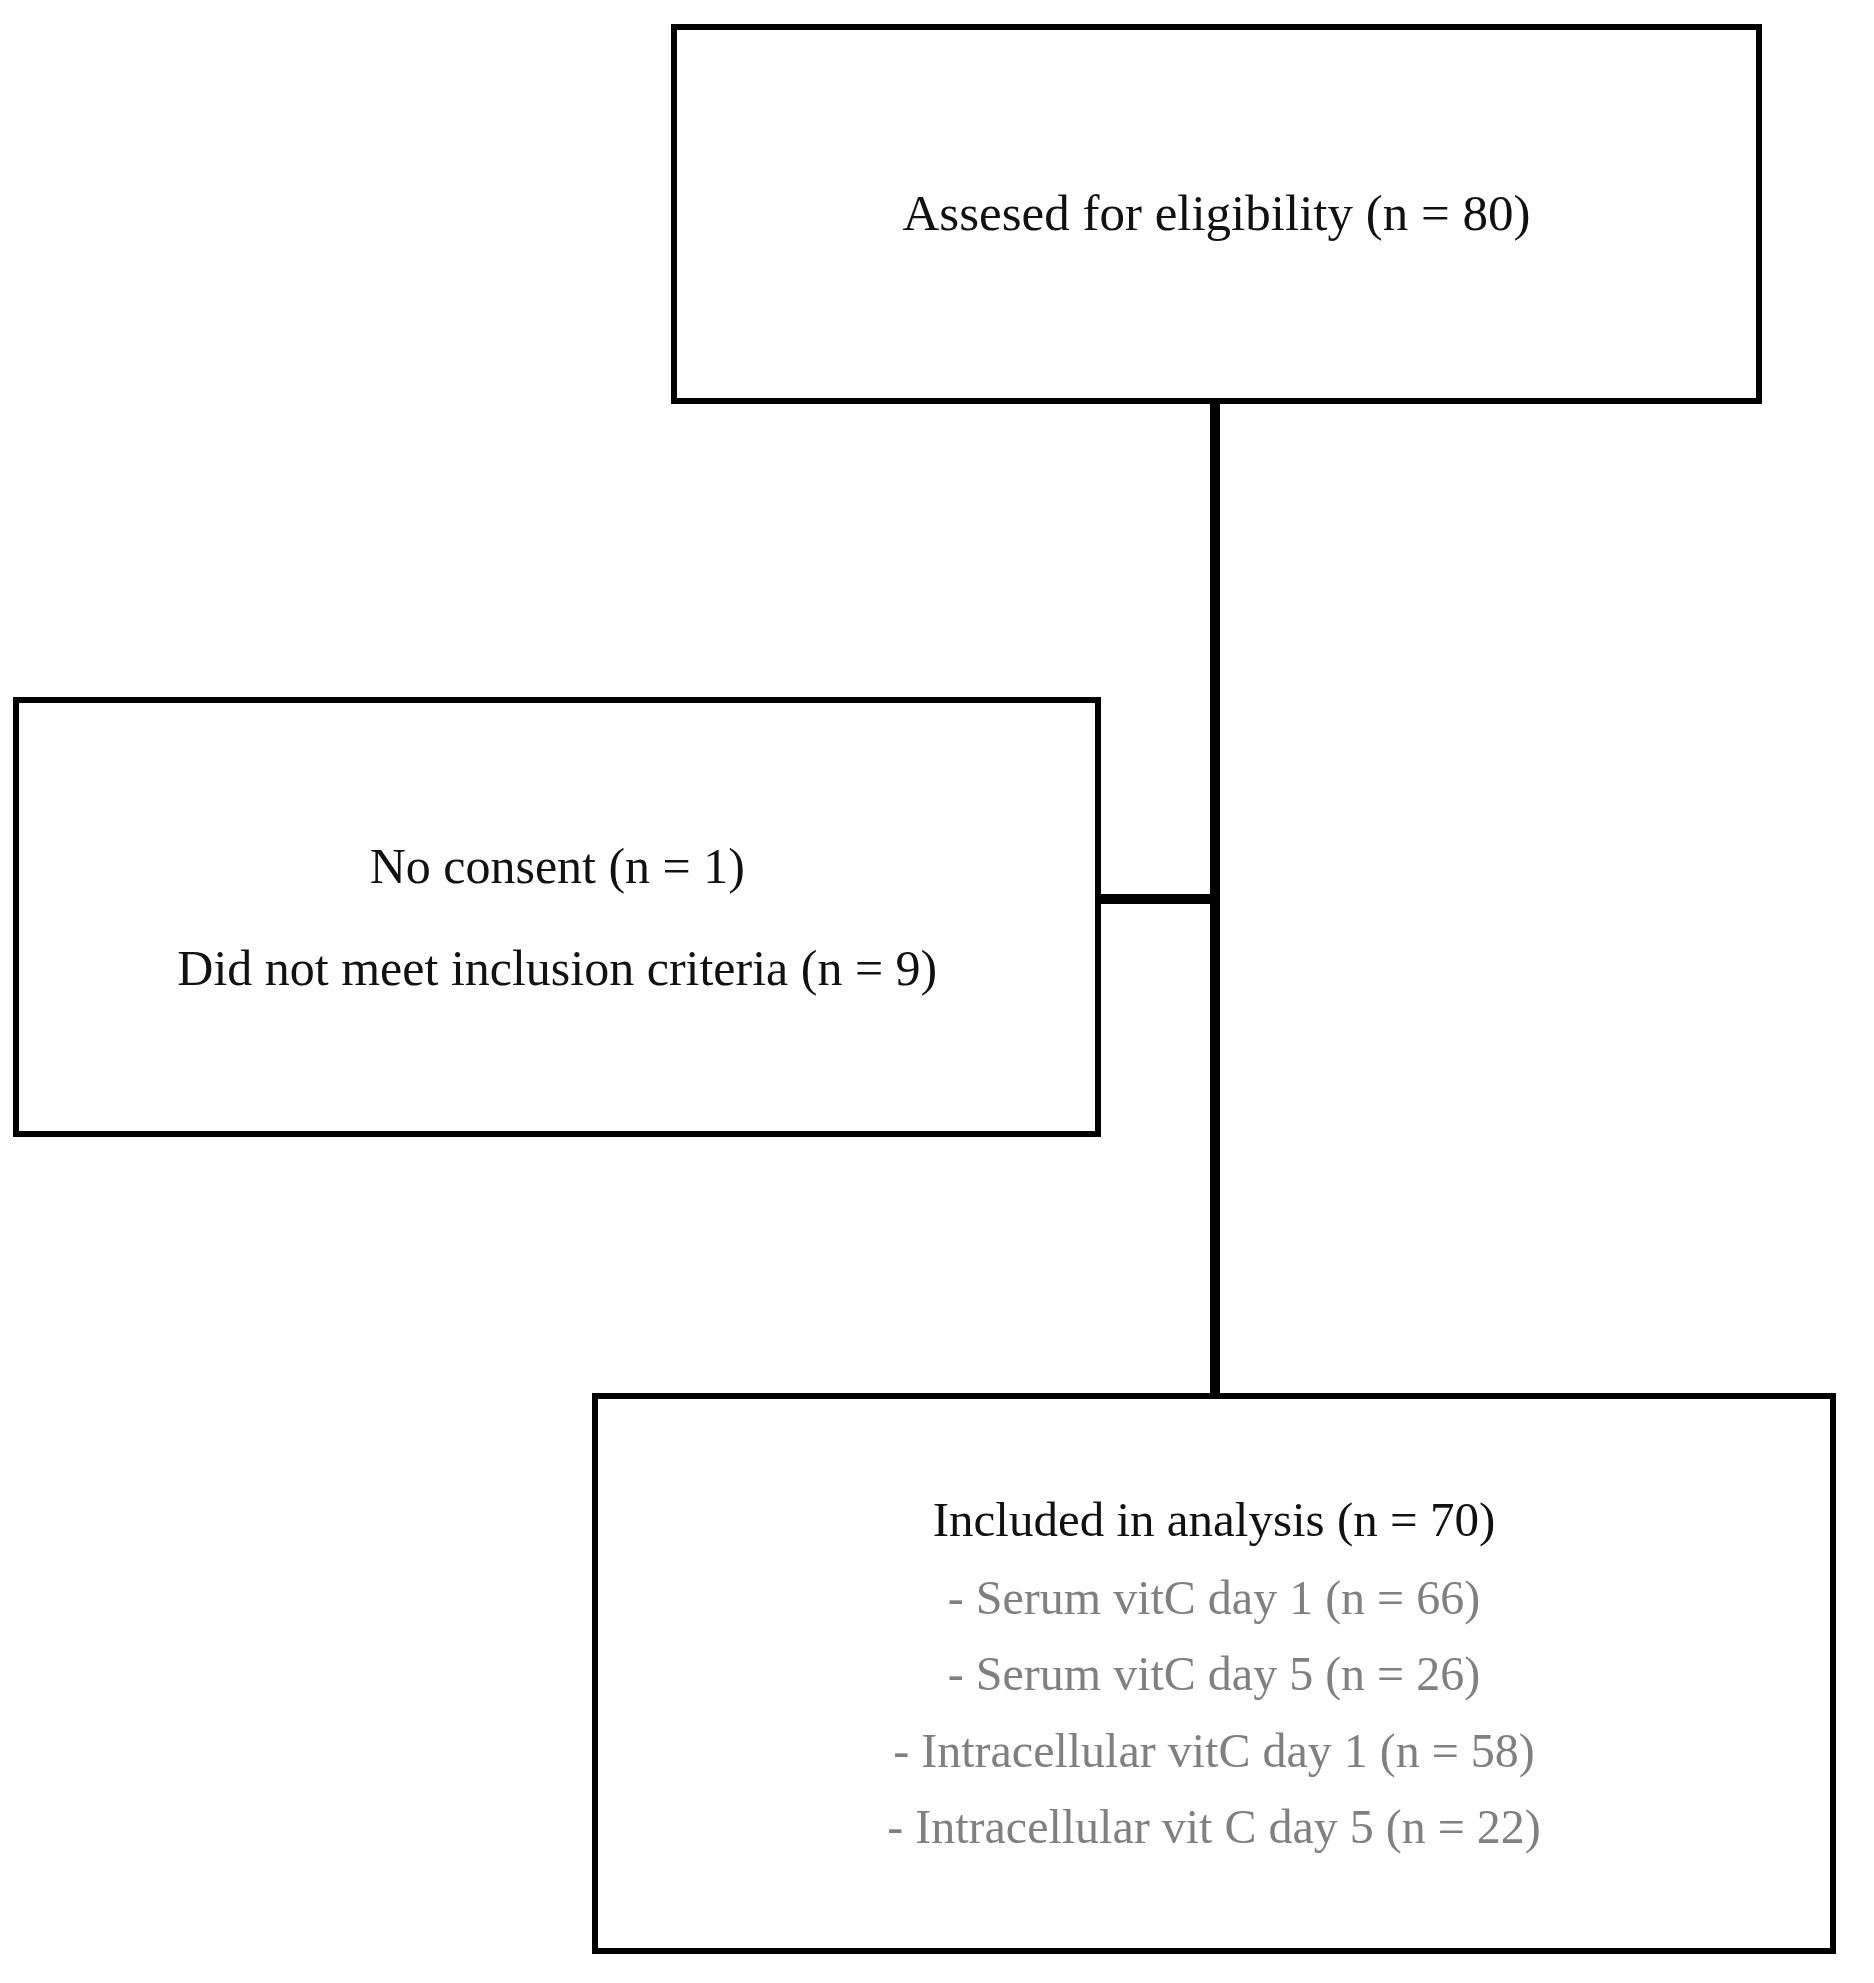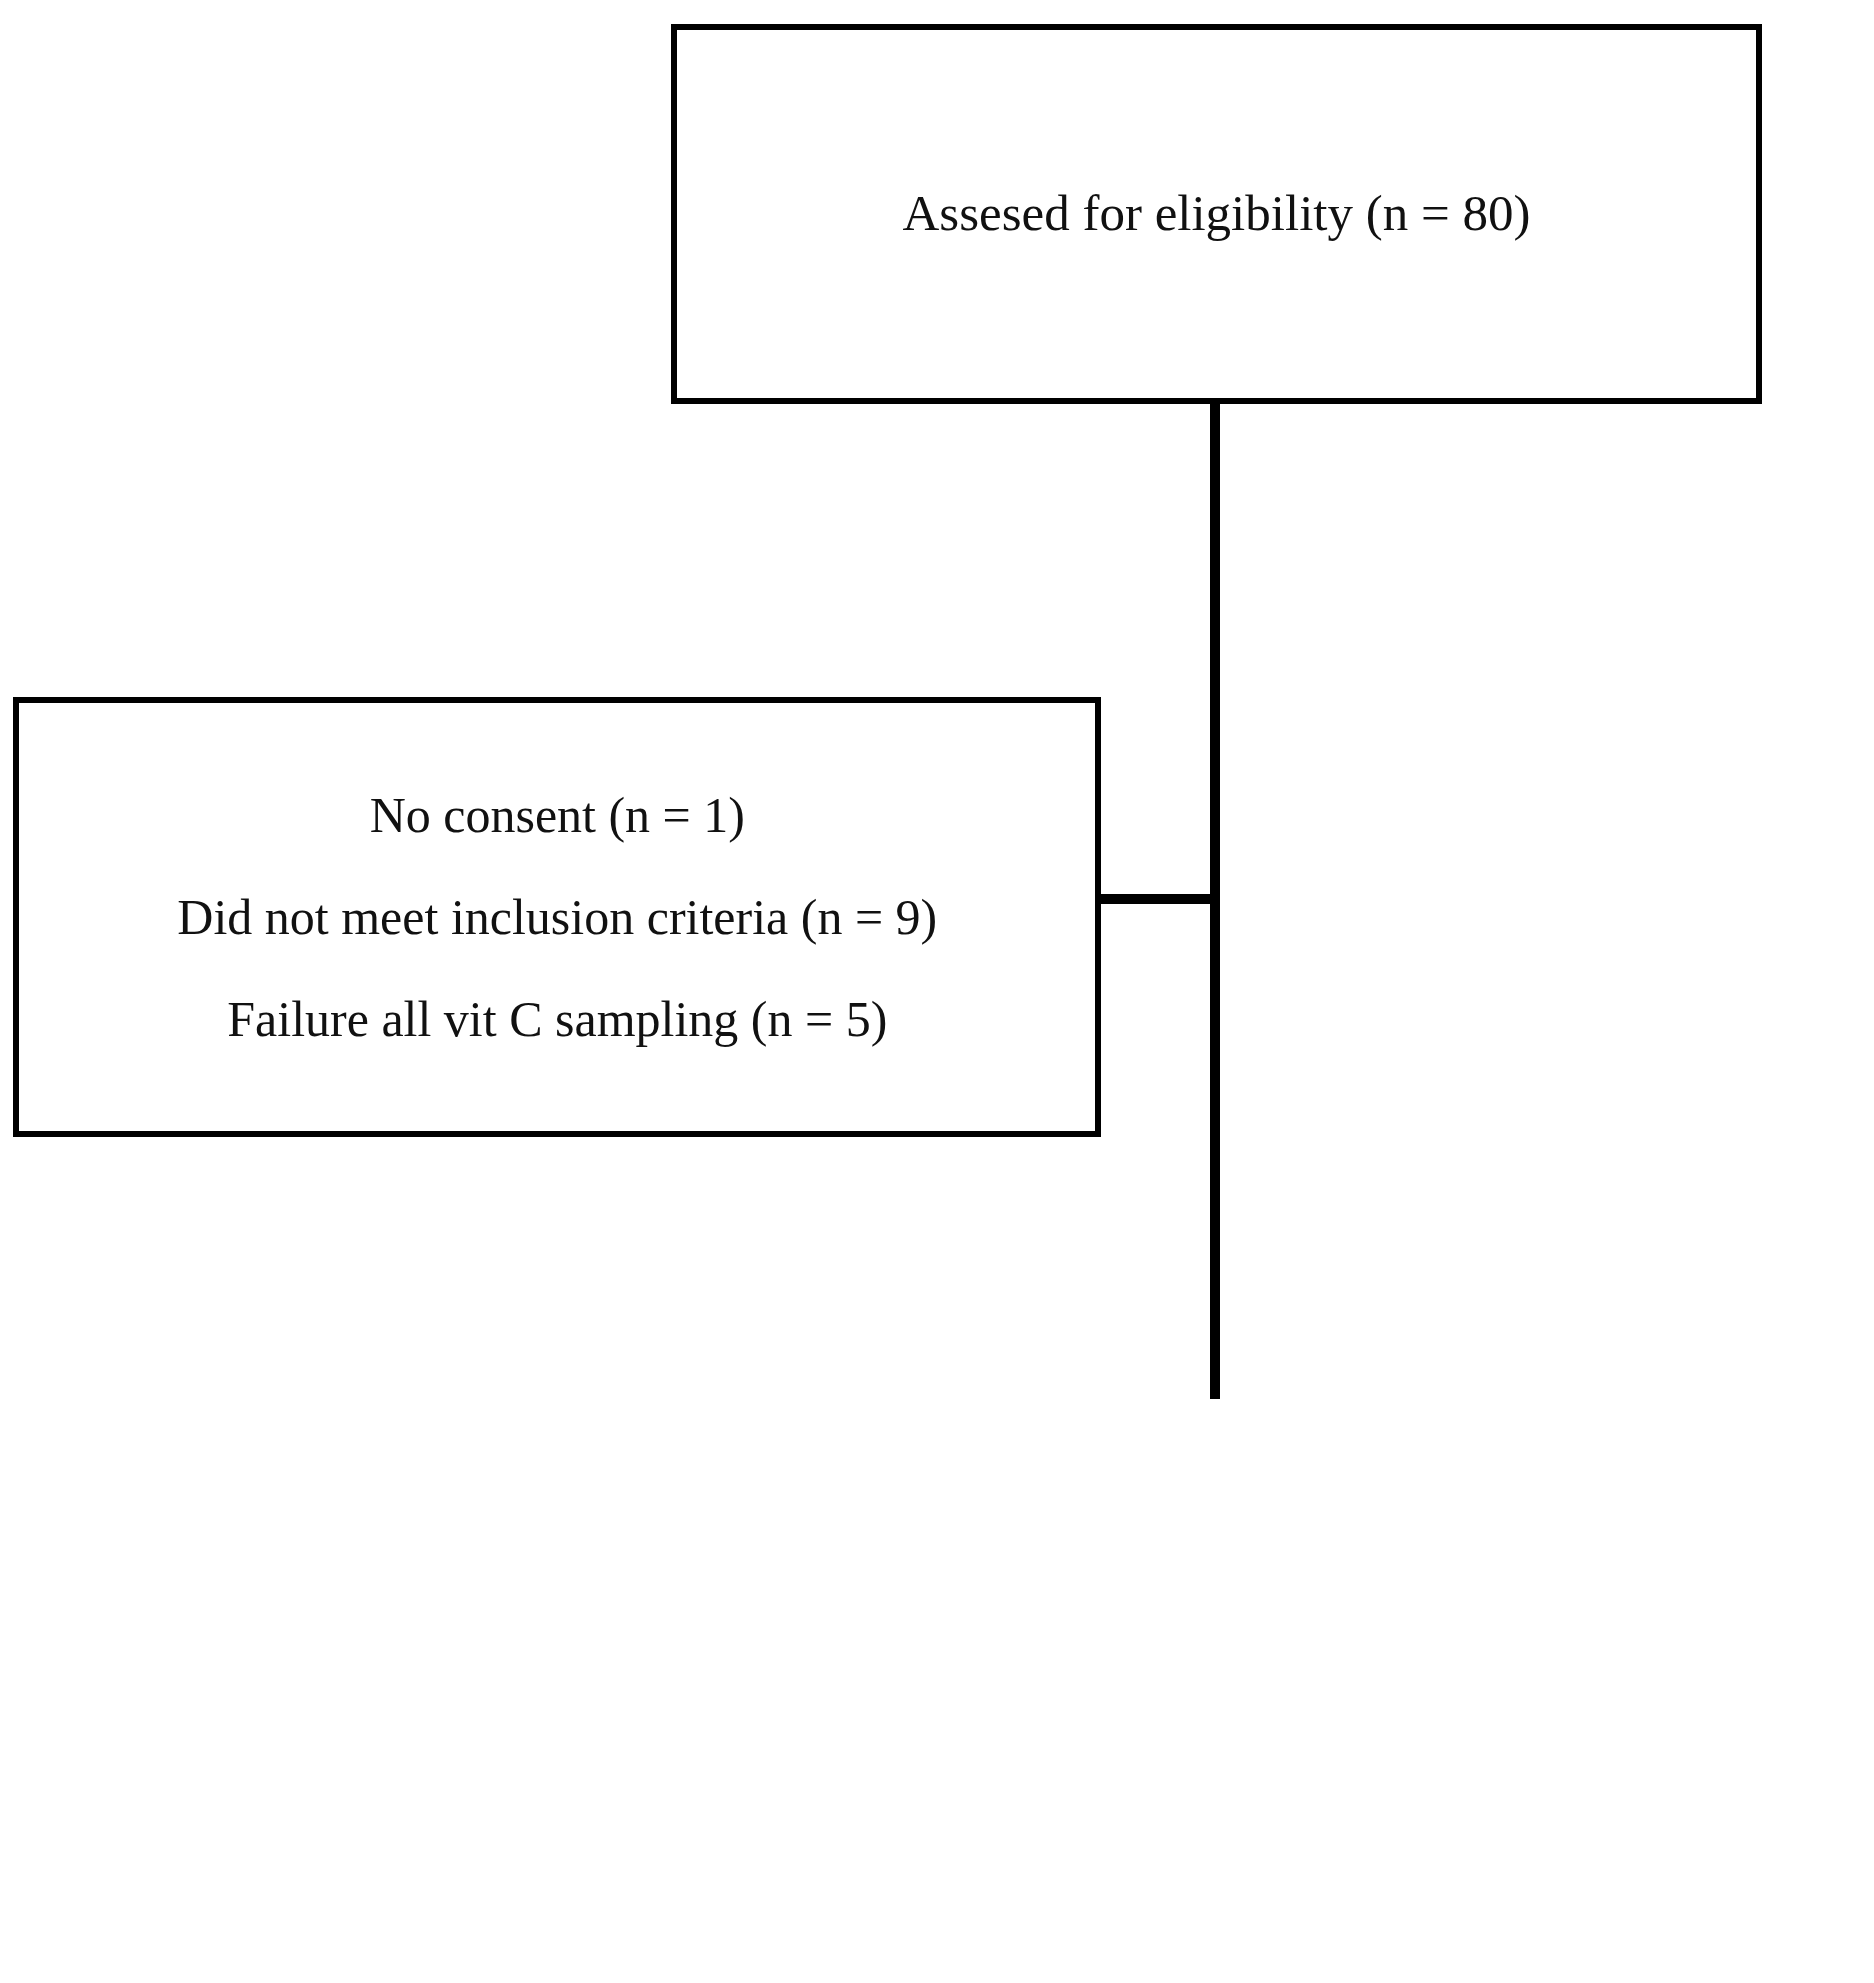--- a/index.html
+++ b/index.html
@@ -108,18 +108,24 @@
   <div class="connector" id="trunk-vertical"></div>
   <div class="connector" id="stub-horizontal"></div>
 
   <div class="flow-box" id="box-assessed">
     <div class="box-line">Assesed for eligibility (n = 80)</div>
   </div>
 
   <div class="flow-box" id="box-excluded">
     <div class="box-line">No consent (n = 1)</div>
     <div class="box-line">Did not meet inclusion criteria (n = 9)</div>
-    <div class="box-line">Failure all vit C sampling (n = 5)</div>
   </div>
 
+  <div class="flow-box" id="box-included">
+    <div class="box-line">Included in analysis (n = 70)</div>
+    <div class="box-line sub">- Serum vitC day 1 (n = 66)</div>
+    <div class="box-line sub">- Serum vitC day 5 (n = 26)</div>
+    <div class="box-line sub">- Intracellular vitC day 1 (n = 58)</div>
+    <div class="box-line sub">- Intracellular vit C day 5 (n = 22)</div>
+  </div>
 
 </div>
 
 
 </body></html>

